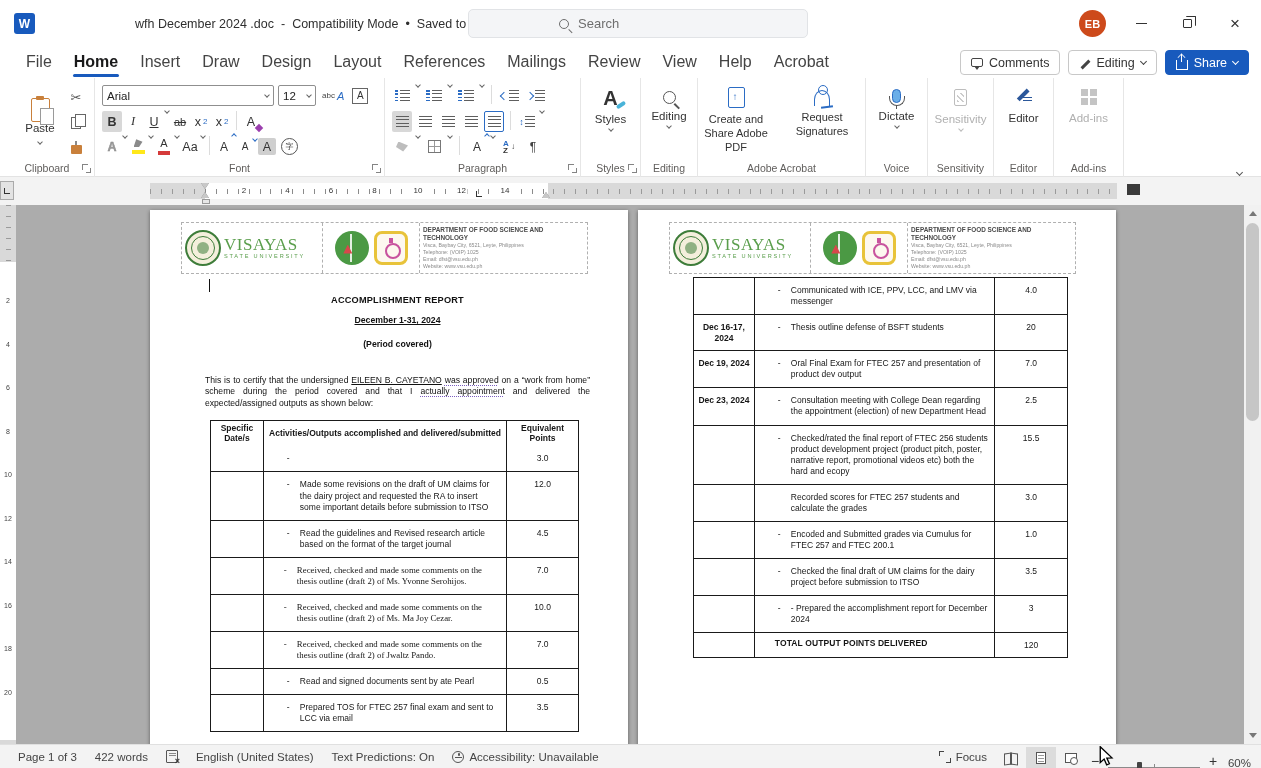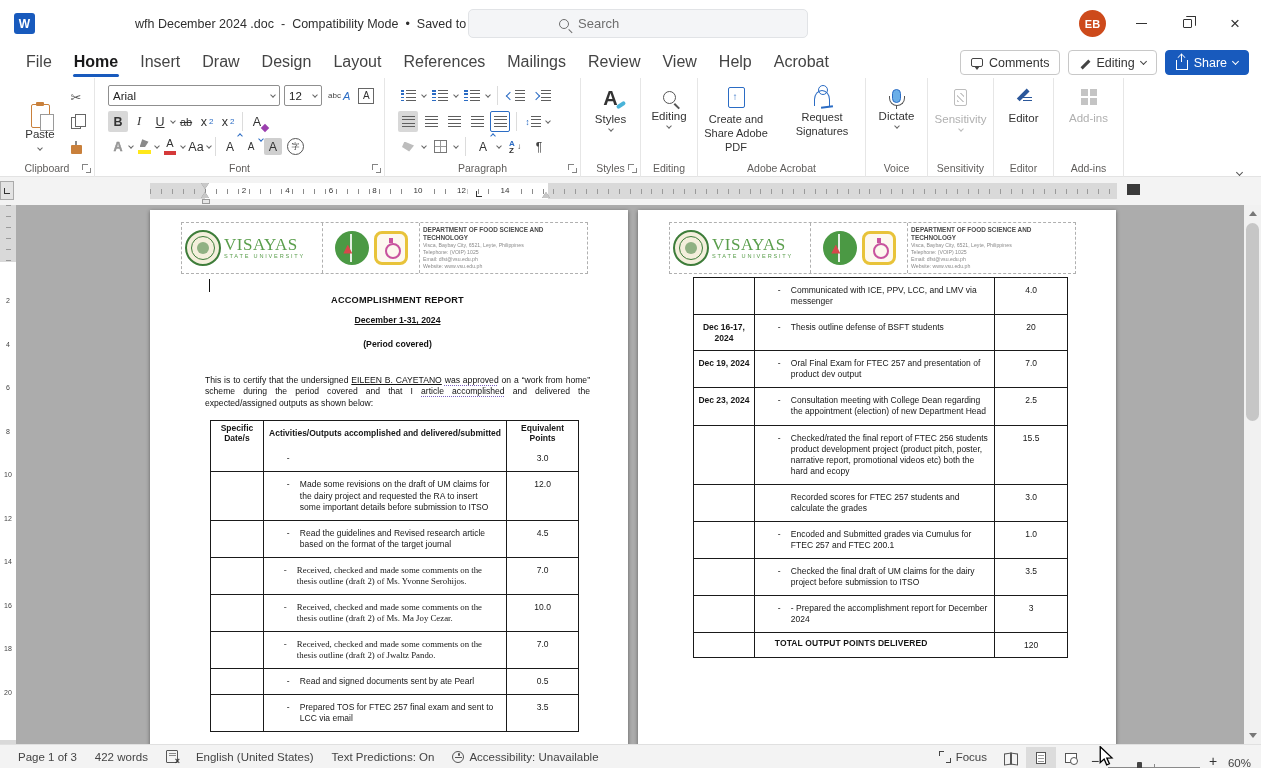--- a/index.html
+++ b/index.html
@@ -44,35 +44,35 @@
   
   .ribbon{position:absolute;left:0;top:78px;width:100%;height:99px;background:#fff;border-bottom:1px solid #e3e3e3;display:flex}
   .rgroup{position:relative;height:99px;border-right:1px solid #e6e6e6;flex:0 0 auto}
   .glabel{position:absolute;bottom:3px;left:0;right:0;text-align:center;font-size:10.5px;color:#605e5c}
   .dl{position:absolute;right:3px;bottom:4px;width:9px;height:9px;opacity:.8}
   .dl::before{content:'';position:absolute;left:0;top:0;width:5px;height:5px;border-left:1.1px solid #666;border-top:1.1px solid #666}
   .dl::after{content:'';position:absolute;right:0;bottom:0;width:4px;height:4px;border-right:1.1px solid #666;border-bottom:1.1px solid #666}
   .dchev{display:inline-block;width:4px;height:4px;border-right:1.1px solid #666;border-bottom:1.1px solid #666;transform:rotate(45deg);margin-top:-2px}
   
   .g-clip{width:95px}
-  .paste{position:absolute;left:18px;top:24px;width:44px;height:72px;display:flex;flex-direction:column;align-items:center;font-size:11.5px;color:#333}
+  .paste{position:absolute;left:18px;top:18px;width:44px;height:72px;display:flex;flex-direction:column;align-items:center;font-size:11.5px;color:#333}
   .clipico{width:19px;height:24px;border:1.5px solid #c9803b;border-radius:2px;position:relative;background:#fff;margin-top:2px}
   .clipico::before{content:'';position:absolute;left:4px;top:-3px;width:8px;height:4px;background:#c9803b;border-radius:1px}
   .clipico::after{content:'';position:absolute;right:-5px;bottom:-4px;width:12px;height:15px;background:#fff;border:1px solid #9a9a9a}
   .paste .dchev{margin-top:6px}
   .clipmini{position:absolute;left:66px;top:10px;display:flex;flex-direction:column;gap:6px}
   .mbtn{width:20px;height:19px;display:flex;align-items:center;justify-content:center;color:#555;font-size:12px}
   .scis::before{content:'\2702';font-size:13px;color:#555}
   .copyico{width:10px;height:12px;border:1.2px solid #666;background:#fff;position:relative}
   .copyico::before{content:'';position:absolute;left:2.5px;top:-3.5px;width:9px;height:11px;border:1.2px solid #666;background:#fff}
   .fpico{width:11px;height:9px;background:#c9803b;border-radius:1px;position:relative;margin-top:3px}
   .fpico::before{content:'';position:absolute;left:4px;top:-4px;width:2.5px;height:4px;background:#8a8a8a}
   
   .g-font{width:290px}
-  .frow{position:absolute;left:13px;display:flex;align-items:center}
+  .frow{position:absolute;left:7px;display:flex;align-items:flex-start}
   .frow1{top:7px;gap:4px}.frow2{top:33px;gap:1px}.frow3{top:58px;gap:1px}
   .combo{height:21px;border:1px solid #8f8f8f;border-radius:2px;display:flex;align-items:center;font-size:11.5px;color:#222;padding:0 4px;justify-content:space-between;background:#fff}
   .fname{width:172px}.fsize{width:38px}
   .fbtn{min-width:20px;height:21px;border-radius:2px;display:flex;align-items:center;justify-content:center;color:#333;font-size:12.5px;padding:0 2px;gap:2px}
   .fbtn.on{background:#d8d8d8}
   .vs{width:1px;height:19px;background:#dcdcdc;margin:0 3px}
   .phon{font-size:8px;color:#444}
   .phon b{color:#2b6cc4;font-size:11px;font-weight:normal;font-style:italic}
   .boxA{border:1px solid #666;font-size:10px;width:16px;height:16px;display:flex;align-items:center;justify-content:center;color:#333}
   .uline{text-decoration:underline}
@@ -609,21 +609,21 @@
           <span class="deptline">Telephone: (VOIP) 1025</span>
           <span class="deptline">Email: dfst@vsu.edu.ph</span>
           <span class="deptline">Website: www.vsu.edu.ph</span>
         </div>
       </div>
       <div class="cursorline"></div>
       <div class="doc-title">ACCOMPLISHMENT REPORT</div>
       <div class="doc-sub u">December 1-31, 2024</div>
       <div class="doc-sub2">(Period covered)</div>
       <div class="intro">
-        <span>This is to certify that the undersigned </span><span class="u">EILEEN B. CAYETANO</span><span> </span><span class="gram">was approved</span><span> on a “work from home” scheme during the period covered and that I </span><span class="gram">article accomplished</span><span> and delivered the expected/assigned outputs as shown below:</span>
+        <span>This is to certify that the undersigned </span><span class="u">EILEEN B. CAYETANO</span><span> </span><span class="gram">was approved</span><span> on a “work from home” scheme during the period covered and that I </span><span class="gram">actually appointment</span><span> and delivered the expected/assigned outputs as shown below:</span>
       </div>
       <div class="vtable t1">
         <div class="trow thead">
           <div class="td c-date">Specific Date/s</div>
           <div class="td c-act" style="display:flex">Activities/Outputs accomplished and delivered/submitted</div>
           <div class="td c-pts">Equivalent Points</div>
         </div>
         <div>
   <div class="trow">
     <div class="td c-date"></div>

